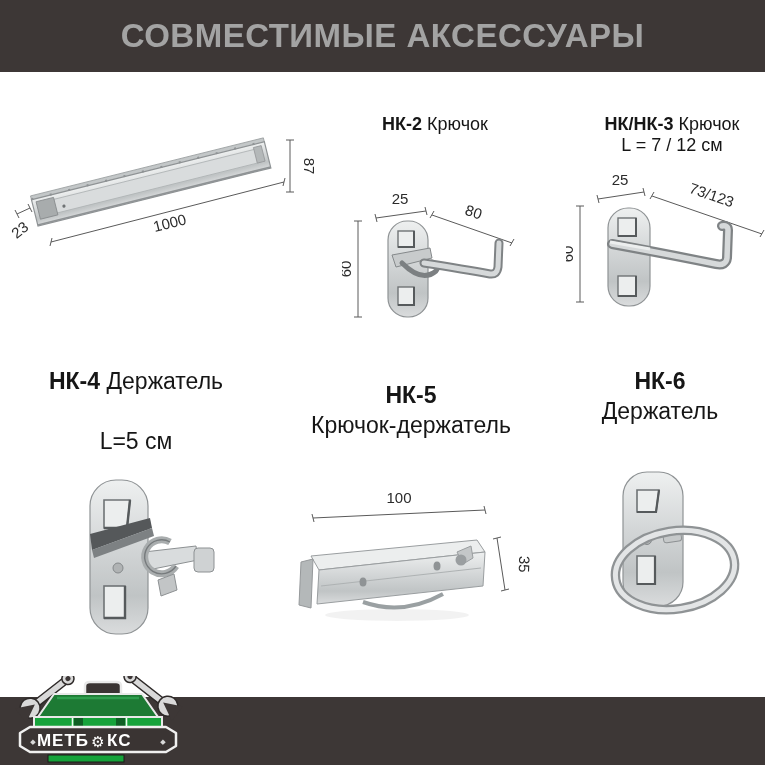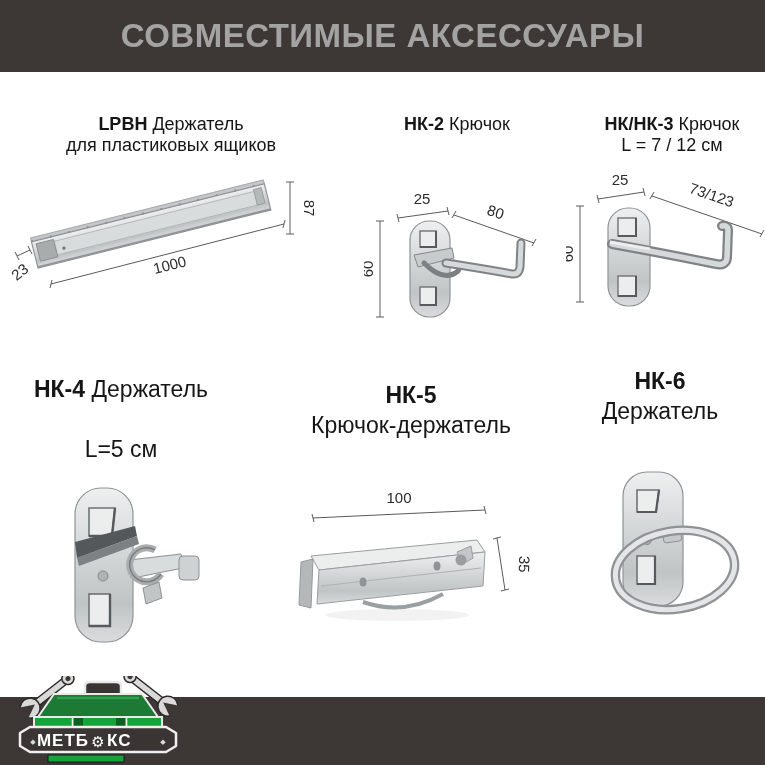--- a/index.html
+++ b/index.html
@@ -60,24 +60,20 @@
       <stop offset="1" stop-color="#e2e4e5"></stop>
     </linearGradient>
   </defs>
 </svg>
 
 <div class="header">
   <div class="header-title">СОВМЕСТИМЫЕ АКСЕССУАРЫ</div>
 </div>
 
 <div class="cell" style="left:5px;top:114px;width:332px;">
-  <div class="t1">
-    <span class="code">LPBH</span><span class="name">Держатель</span><br>
-    <span class="nm0">для пластиковых ящиков</span>
-  </div>
   <svg class="drawing" width="330" height="150" viewBox="0 0 330 150" style="margin-top:14px">
     <g transform="translate(32,98) rotate(-14)">
       <rect x="0" y="-31" width="240" height="5" fill="#c3c7c8" stroke="#9a9ea0" stroke-width=".8"></rect>
       <rect x="0" y="-27" width="240" height="27" fill="url(#gmetal)" class="metal-stroke"></rect>
       <line x1="0" y1="-27.5" x2="240" y2="-27.5" stroke="#8f9395" stroke-width="2" stroke-dasharray="2,17"></line>
       <rect x="8" y="-22" width="224" height="14" fill="#d9dcdd" stroke="#aeb2b3" stroke-width=".8"></rect>
       <rect x="4" y="-24" width="18" height="18" fill="#a8acad" stroke="#85898b" stroke-width=".8"></rect>
       <rect x="228" y="-24" width="8" height="16" fill="#b4b8b9" stroke="#96999b" stroke-width=".8"></rect>
       <circle cx="30" cy="-13" r="1.6" fill="#6f7375"></circle>
       <line x1="0" y1="-1" x2="240" y2="-1" stroke="#8f9395" stroke-width="1.5"></line>
@@ -99,21 +95,21 @@
 
     <g>
       <line class="dimln" x1="11" y1="86" x2="24" y2="80"></line>
       <line class="dimln" x1="9" y1="82" x2="13" y2="90"></line>
       <line class="dimln" x1="22" y1="76" x2="26" y2="84"></line>
       <text class="dimtx" text-anchor="middle" transform="translate(17,106) rotate(-38)">23</text>
     </g>
   </svg>
 </div>
 
-<div class="cell" style="left:362px;top:114px;width:190px;">
+<div class="cell" style="left:340px;top:114px;width:190px;">
   <div class="t1">
     <span class="code">НК-2</span><span class="name">Крючок</span>
   </div>
   <svg class="drawing" width="186" height="142" viewBox="0 0 186 142" style="margin-top:52px">
 
     <g>
       <line class="dimln" x1="34" y1="31" x2="84" y2="24"></line>
       <line class="dimln" x1="33" y1="27" x2="35" y2="35"></line>
       <line class="dimln" x1="83" y1="20" x2="85" y2="28"></line>
       <text class="dimtx" text-anchor="middle" x="58" y="17">25</text>
@@ -181,21 +177,21 @@
       <path d="M52,68 h18 v-18" fill="none" stroke="#565a5c" stroke-width="2"></path>
       <rect x="52" y="108" width="18" height="20" fill="#eceeee" stroke="#6f7375" stroke-width="1.4"></rect>
       <path d="M52,128 h18 v-20" fill="none" stroke="#565a5c" stroke-width="2"></path>
       <path d="M46,76 C90,84 130,92 150,96 Q160,98 161,90 L162,62 Q162,57 156,58" fill="none" stroke="#7f8385" stroke-width="10" stroke-linecap="round" stroke-linejoin="round"></path>
       <path d="M46,76 C90,84 130,92 150,96 Q160,98 161,90 L162,62 Q162,57 156,58" fill="none" stroke="#d6d9da" stroke-width="5.5" stroke-linecap="round" stroke-linejoin="round"></path>
       <path d="M44,74 L84,81" stroke="#eceeee" stroke-width="3" fill="none"></path>
     </g>
   </svg>
 </div>
 
-<div class="cell" style="left:1px;top:366px;width:240px;margin-top:8px;">
+<div class="cell" style="left:16px;top:366px;width:240px;">
   <div class="t2">
     <span class="code">НК-4</span><span class="name">Держатель</span><br>
     <br>
     <span class="nm0">L=5 см</span>
   </div>
   <svg class="drawing" width="180" height="168" viewBox="0 0 180 168" style="margin-top:18px">
     <g>
       <rect x="44" y="6" width="58" height="154" rx="26" fill="url(#gmetal)" class="metal-stroke"></rect>
       <path d="M58,26 h26 l-3,28 h-23 z" fill="#eceeee" stroke="#6f7375" stroke-width="1.6"></path>
       <path d="M58,54 h23 l3,-28" fill="none" stroke="#565a5c" stroke-width="2.4"></path>

